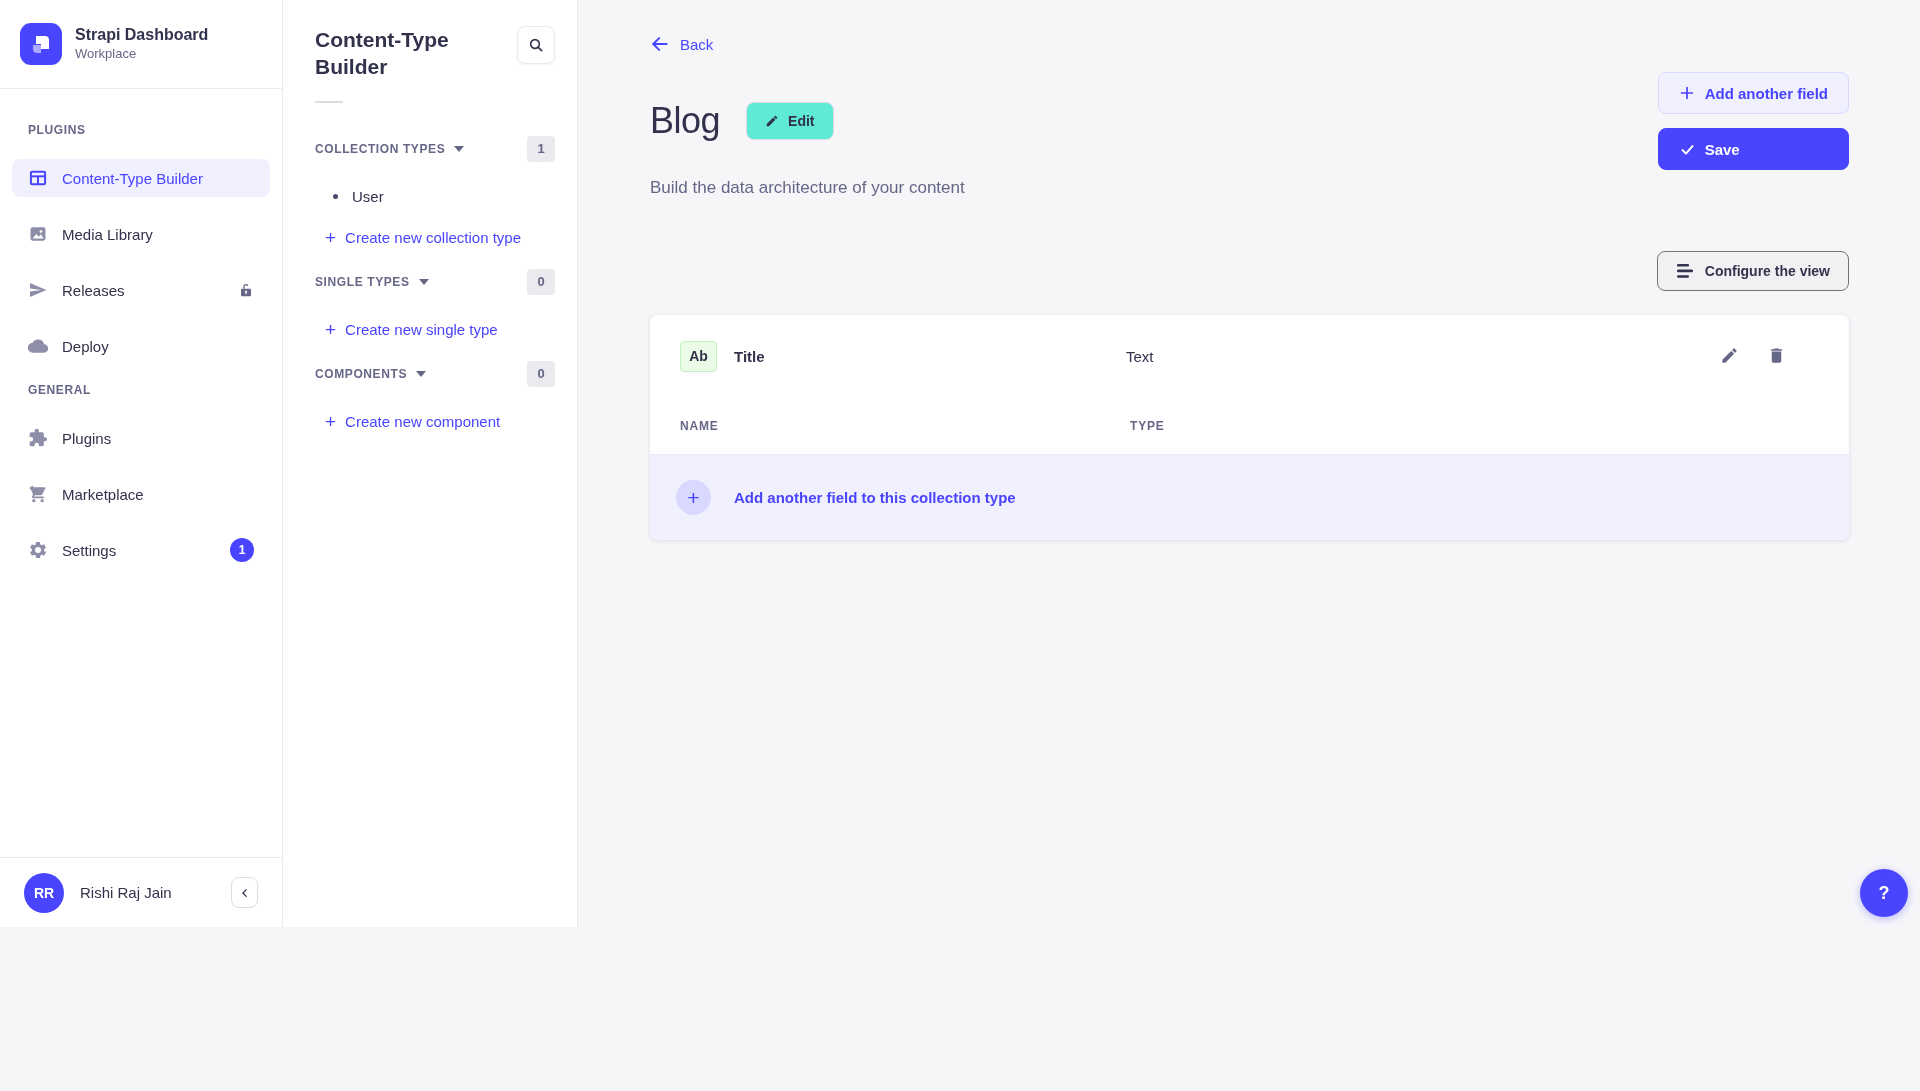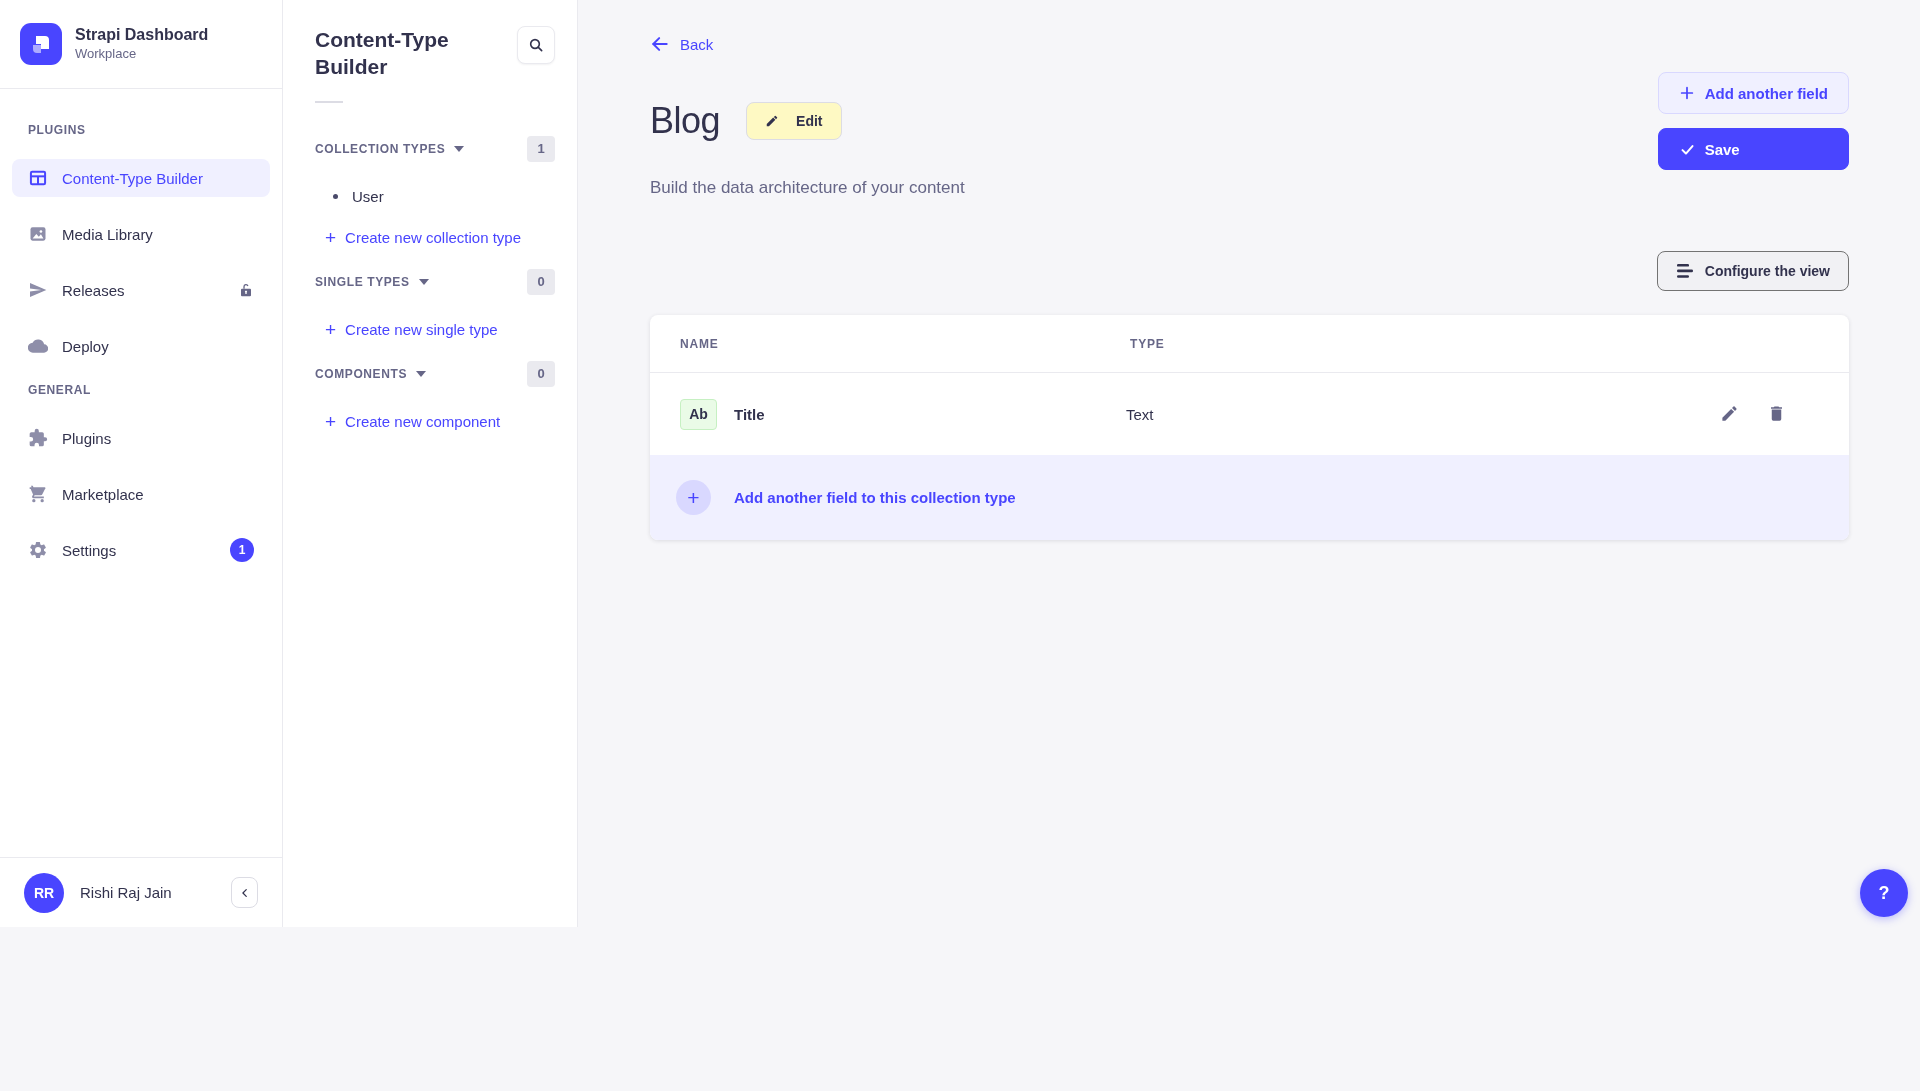--- a/index.html
+++ b/index.html
@@ -112,22 +112,22 @@
 
   
   .main { flex: 1; padding: 34px 71px 12px 72px; position: relative; }
   .back-row {
     display: inline-flex; align-items: center; gap: 10px;
     color: #4945ff; font-size: 15px; font-weight: 500; cursor: pointer;
   }
   .title-row { display: flex; align-items: center; margin-top: 14px; }
   .page-title { font-size: 36px; font-weight: normal; color: #32324d; letter-spacing: -.5px; }
   .edit-btn {
-    margin-left: 26px; display: flex; align-items: center; gap: 17px;
-    height: 38px; padding: 0 18px; background: #fef9c3;
+    margin-left: 26px; display: flex; align-items: center; gap: 9px;
+    height: 38px; padding: 0 18px; background: #5eead4;
     border: 1px solid #dcdce4; border-radius: 8px;
     font-size: 14px; font-weight: bold; color: #32324d; cursor: pointer;
   }
   .header-actions { margin-left: auto; display: flex; gap: 14px; flex-direction: column; }
   .btn-secondary {
     display: flex; align-items: center; gap: 10px; height: 42px; padding: 0 20px;
     background: #f0f0ff; border: 1px solid #d9d8ff; border-radius: 8px;
     color: #4945ff; font-size: 15px; font-weight: bold; cursor: pointer;
   }
   .btn-primary {
@@ -403,26 +403,20 @@
             <rect x="1" y="1" width="12" height="2.6" rx="1.2"></rect>
             <rect x="1" y="6.6" width="16" height="2.6" rx="1.2"></rect>
             <rect x="1" y="12.2" width="12" height="2.6" rx="1.2"></rect>
           </svg>
         </span>
         <span>Configure the view</span>
       </button>
     </div>
 
     <section class="fields-card">
-      <div class="grid-cols card-head">
-        <div class="col-label">NAME</div>
-        <div class="col-label">TYPE</div>
-        <div></div>
-      </div>
-
       <div class="grid-cols field-row">
         <div class="name-cell">
           <span class="type-badge">Ab</span>
           <span class="field-name">Title</span>
         </div>
         <div class="field-type">Text</div>
         <div class="row-actions">
           <button class="icon-btn">
             <span>
               <svg width="19" height="19" viewBox="0 0 24 24" fill="#666687">
@@ -433,20 +427,26 @@
           <button class="icon-btn">
             <span>
               <svg width="19" height="19" viewBox="0 0 24 24" fill="#666687">
                 <path d="M6 19a2 2 0 0 0 2 2h8a2 2 0 0 0 2-2V7H6v12zM19 4h-3.5l-1-1h-5l-1 1H5v2h14V4z"></path>
               </svg>
             </span>
           </button>
         </div>
       </div>
 
+      <div class="grid-cols card-head">
+        <div class="col-label">NAME</div>
+        <div class="col-label">TYPE</div>
+        <div></div>
+      </div>
+
       <button class="card-footer">
         <span class="plus-circle">+</span>
         <span class="footer-label">Add another field to this collection type</span>
       </button>
     </section>
 
     <button class="help-fab">?</button>
   </main>
 </div>
 

